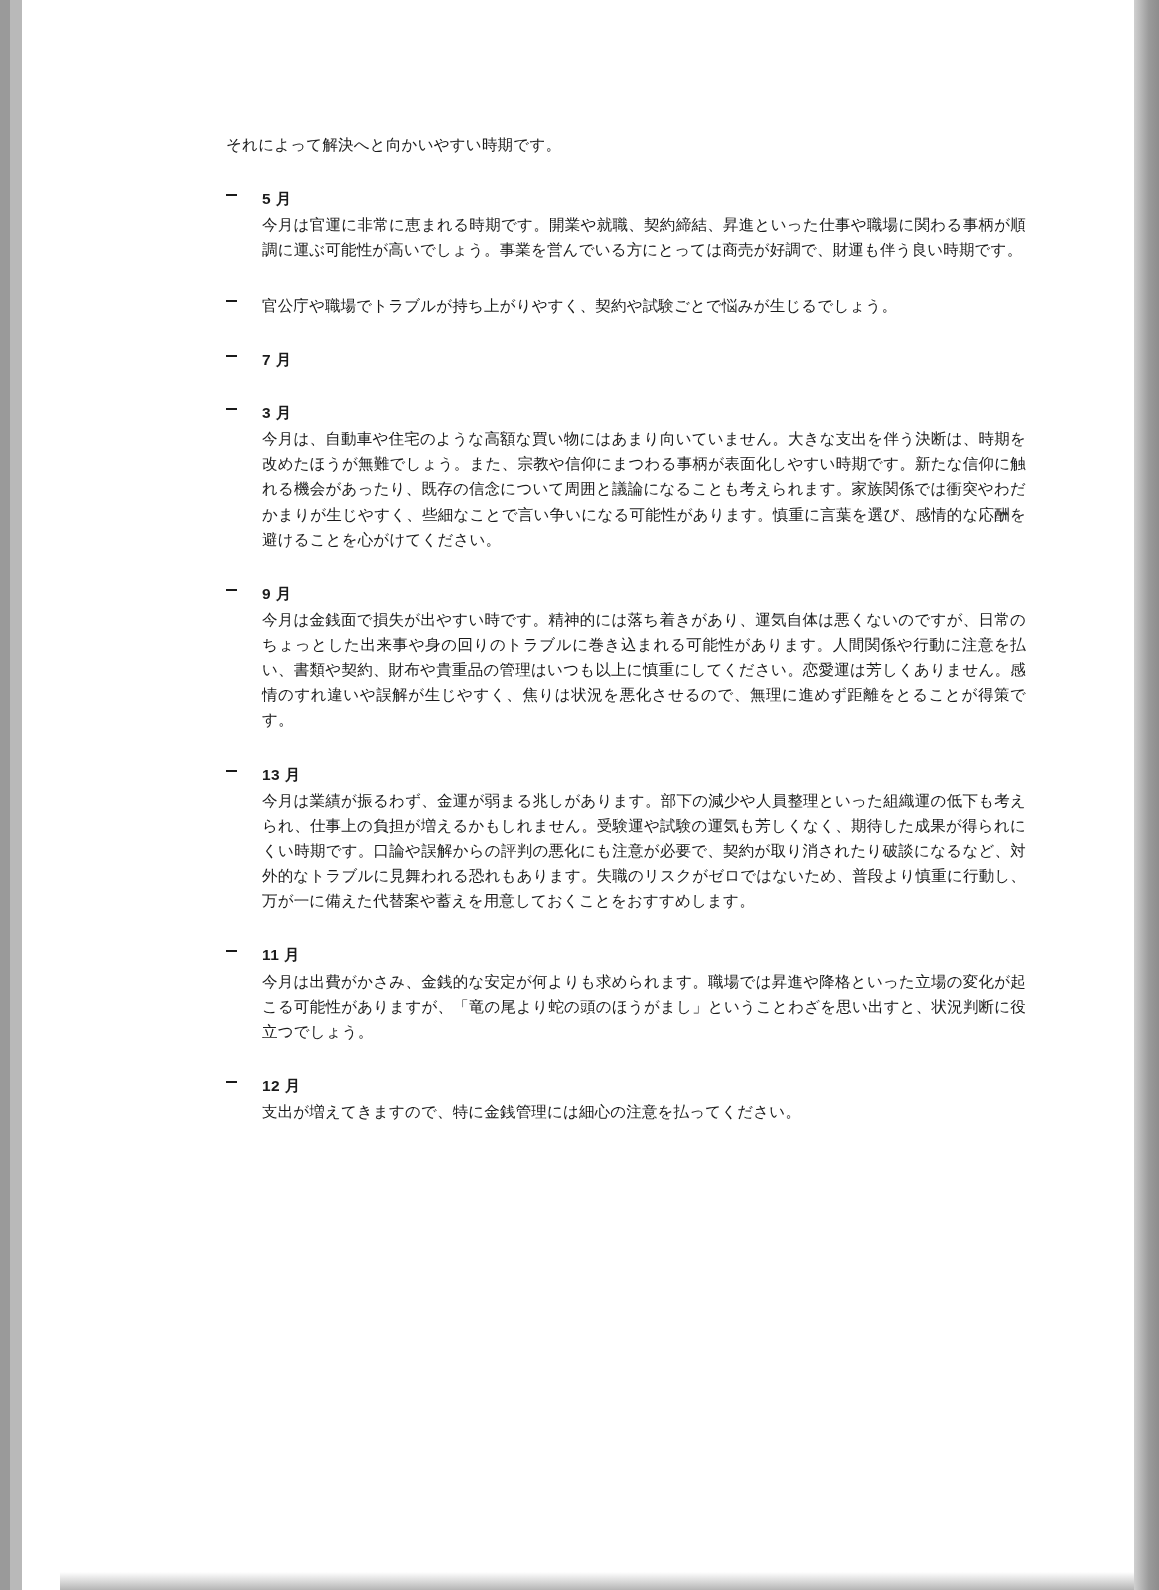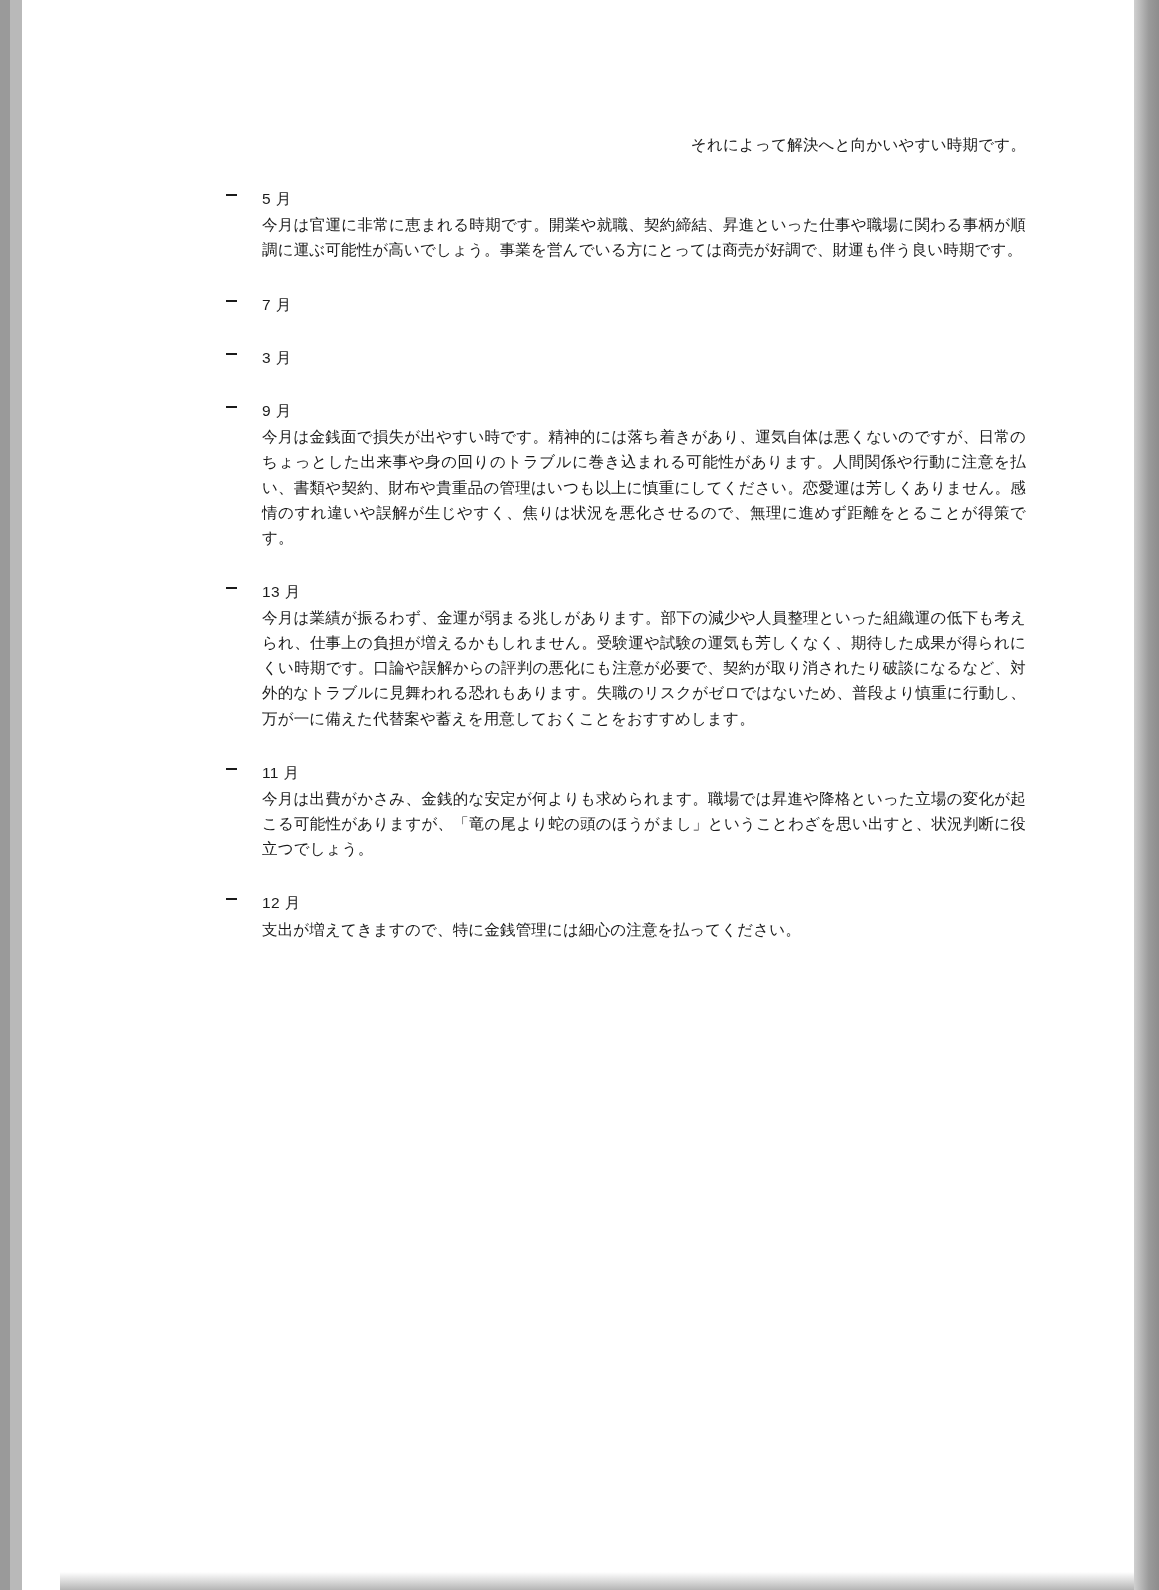--- a/index.html
+++ b/index.html
@@ -50,21 +50,20 @@
     left: 196px;
     top: 132px;
     width: 800px;
   }
   .lead {
     font-size: 15.5px;
     line-height: 1.62;
     color: #1b1b1b;
     letter-spacing: 0.2px;
     margin: 0 0 30px 0;
-    text-align: right;
   }
   ul.month-list {
     list-style: none;
     margin: 0;
     padding: 0;
   }
   ul.month-list > li {
     position: relative;
     padding-left: 36px;
     margin-bottom: 30px;
@@ -74,21 +73,21 @@
   }
   .dash {
     position: absolute;
     left: 0;
     top: 7px;
     width: 11px;
     height: 2px;
     background: #1b1b1b;
   }
   .month-label {
-    font-weight: normal;
+    font-weight: bold;
     font-size: 15.5px;
     line-height: 1.5;
     color: #1b1b1b;
     letter-spacing: 0.4px;
     margin: 0 0 2px 0;
   }
   .month-body {
     font-size: 15.5px;
     line-height: 1.62;
     color: #1b1b1b;
@@ -109,30 +108,32 @@
       <ul class="month-list">
 
         <li>
           <span class="dash"></span>
           <p class="month-label">5 月</p>
           <p class="month-body">今月は官運に非常に恵まれる時期です。開業や就職、契約締結、昇進といった仕事や職場に関わる事柄が順調に運ぶ可能性が高いでしょう。事業を営んでいる方にとっては商売が好調で、財運も伴う良い時期です。</p>
         </li>
 
         <li>
           <span class="dash"></span>
+          <p class="month-body">官公庁や職場でトラブルが持ち上がりやすく、契約や試験ごとで悩みが生じるでしょう。</p>
         </li>
 
         <li>
           <span class="dash"></span>
           <p class="month-label">7 月</p>
         </li>
 
         <li>
           <span class="dash"></span>
           <p class="month-label">3 月</p>
+          <p class="month-body">今月は、自動車や住宅のような高額な買い物にはあまり向いていません。大きな支出を伴う決断は、時期を改めたほうが無難でしょう。また、宗教や信仰にまつわる事柄が表面化しやすい時期です。新たな信仰に触れる機会があったり、既存の信念について周囲と議論になることも考えられます。家族関係では衝突やわだかまりが生じやすく、些細なことで言い争いになる可能性があります。慎重に言葉を選び、感情的な応酬を避けることを心がけてください。</p>
         </li>
 
         <li>
           <span class="dash"></span>
           <p class="month-label">9 月</p>
           <p class="month-body">今月は金銭面で損失が出やすい時です。精神的には落ち着きがあり、運気自体は悪くないのですが、日常のちょっとした出来事や身の回りのトラブルに巻き込まれる可能性があります。人間関係や行動に注意を払い、書類や契約、財布や貴重品の管理はいつも以上に慎重にしてください。恋愛運は芳しくありません。感情のすれ違いや誤解が生じやすく、焦りは状況を悪化させるので、無理に進めず距離をとることが得策です。</p>
         </li>
 
         <li>
           <span class="dash"></span>

